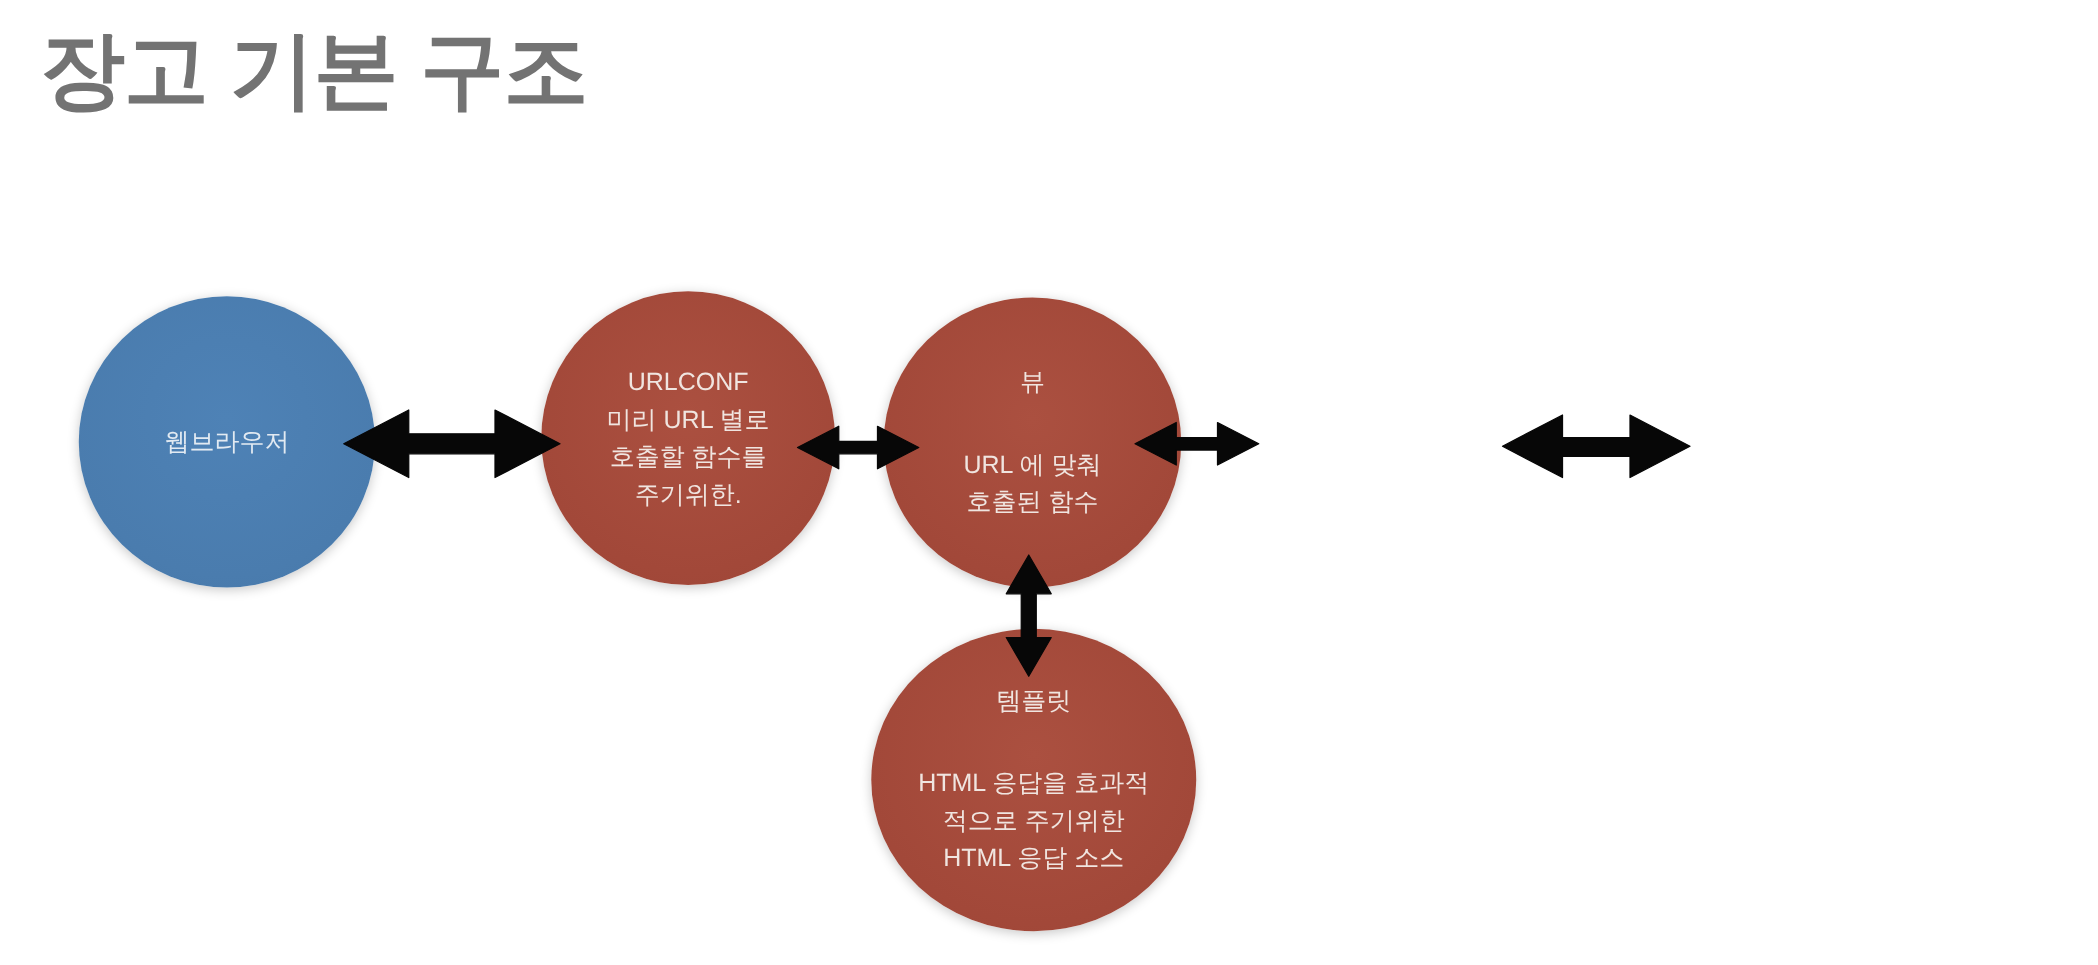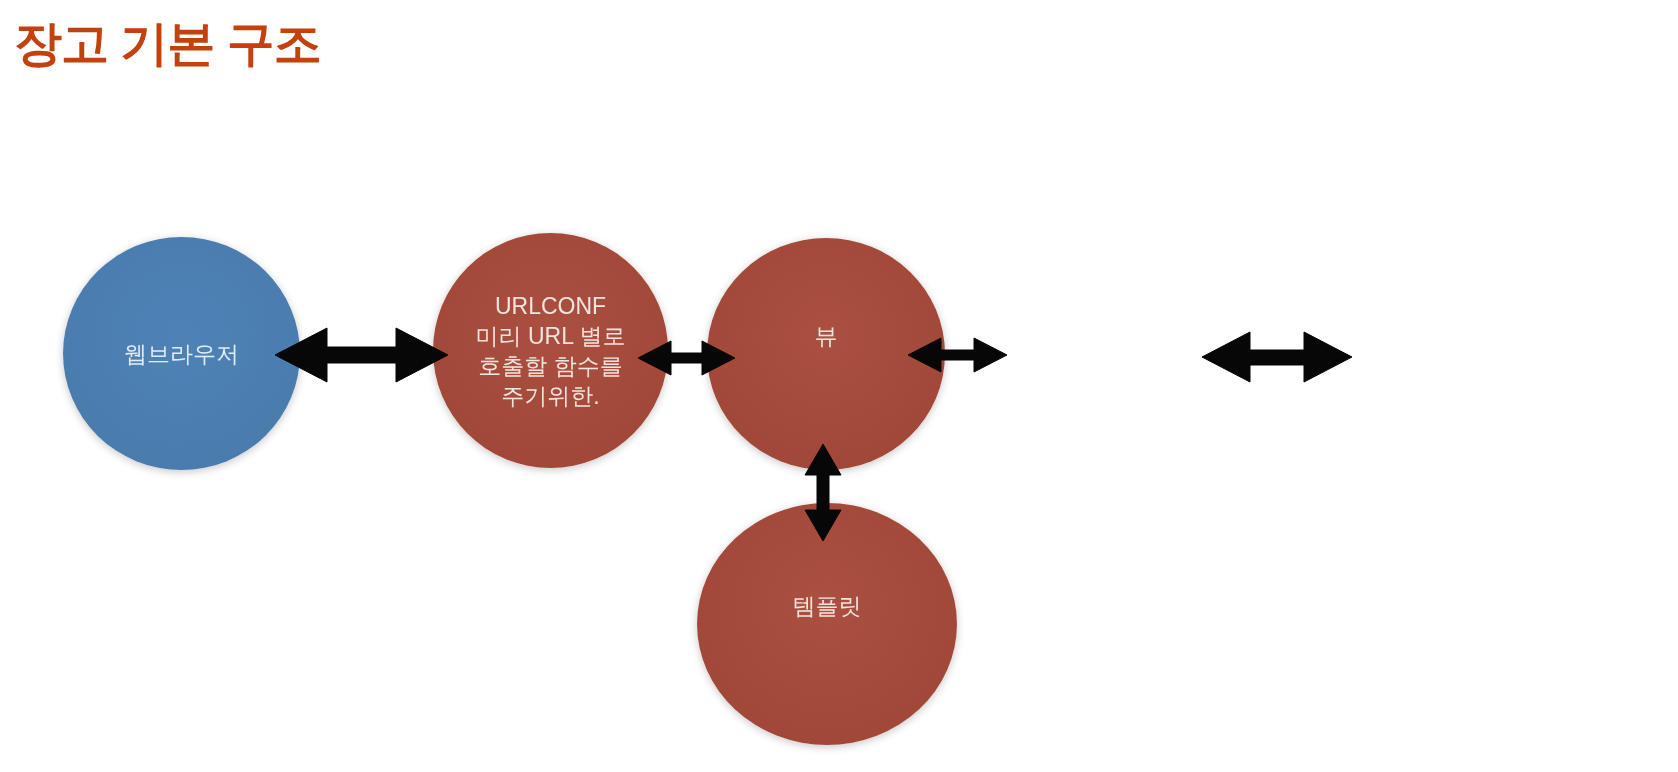--- a/index.html
+++ b/index.html
@@ -10,28 +10,28 @@
   }
   .stage {
     position: relative;
     width: 1678px;
     height: 772px;
     background: #ffffff;
     overflow: hidden;
   }
   .slide-title {
     position: absolute;
-    left: 14px;
+    left: 32px;
     top: 14px;
     margin: 0;
-    font-size: 48px;
+    font-size: 68px;
     line-height: 1.25;
     font-weight: 800;
     letter-spacing: -1px;
-    color: #c2410c;
+    color: #737373;
     white-space: nowrap;
   }
   .arrows-layer {
     position: absolute;
     left: 0;
     top: 0;
     width: 1678px;
     height: 772px;
     z-index: 3;
     pointer-events: none;
@@ -50,21 +50,21 @@
     align-items: center;
     justify-content: center;
     text-align: center;
     z-index: 2;
     box-shadow: 0 2px 9px rgba(0,0,0,0.22);
   }
   .node--red   { background: radial-gradient(circle at 50% 42%, #ab5040 0%, #a24839 70%, #9c4536 100%); color: #f0e5e0; }
   .node--blue  { background: radial-gradient(circle at 50% 42%, #4e82b6 0%, #4a7cae 70%, #4677a8 100%); color: #e2eaf2; text-align: center; }
   .node--green { background: radial-gradient(circle at 50% 42%, #53a355 0%, #4e9b50 70%, #4a954c 100%); color: #e9f1e9; }
   .node-text, .node-title, .node-body, .node-label {
-    font-size: 23px;
+    font-size: 20px;
     line-height: 30px;
     white-space: pre-line;
     font-weight: 400;
   }
   .node--gap .node-title { margin-bottom: 36px; }
   .node-template.node--gap .node-title { }
 
   .node-browser  { left: 63px;  top: 237px; width: 237px; height: 233px; }
   .node-urlconf  { left: 433px; top: 233px; width: 235px; height: 235px; }
   .node-view     { left: 707px; top: 238px; width: 238px; height: 232px; }
@@ -93,21 +93,26 @@
 
   <div class="node node--red node-urlconf">
     <div class="node-title">URLCONF</div>
     <div class="node-body">미리 URL 별로
 호출할 함수를
 주기위한.</div>
   </div>
 
   <div class="node node--red node--gap node-view">
     <div class="node-title">뷰</div>
+    <div class="node-body">URL 에 맞춰
+호출된 함수</div>
   </div>
 
 
 
   <div class="node node--red node--gap node-template">
     <div class="node-title">템플릿</div>
+    <div class="node-body">HTML 응답을 효과적
+적으로 주기위한
+HTML 응답 소스</div>
   </div>
 
 </div>
 
 </body></html>

